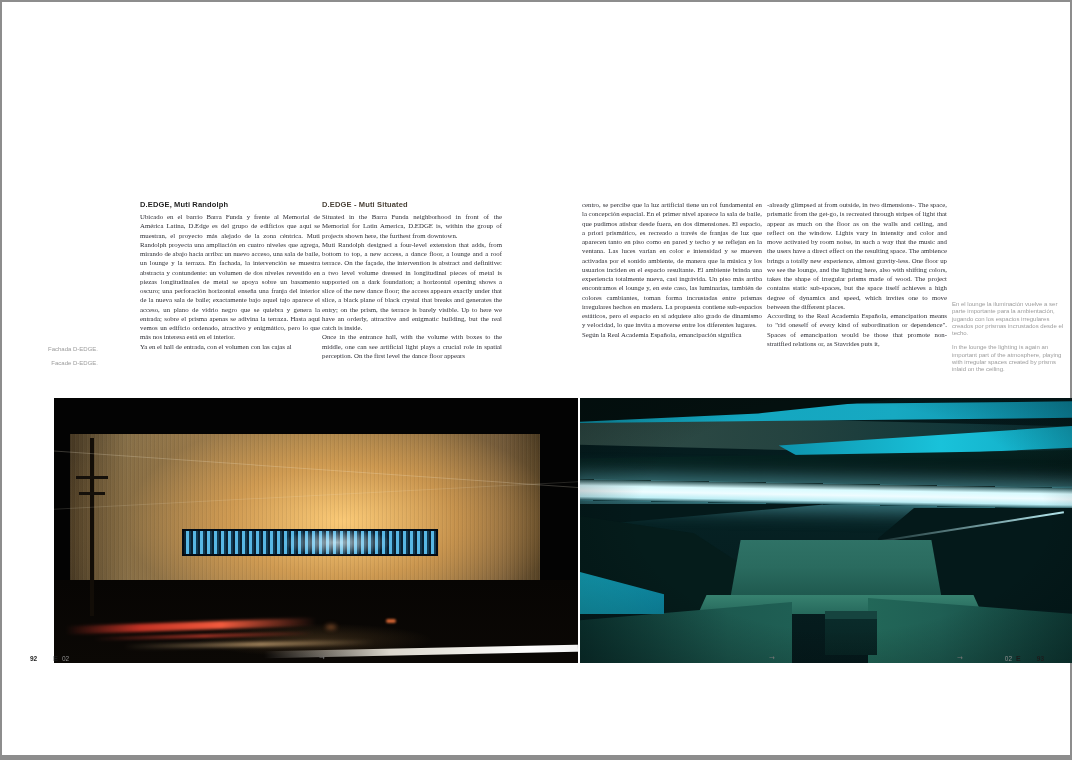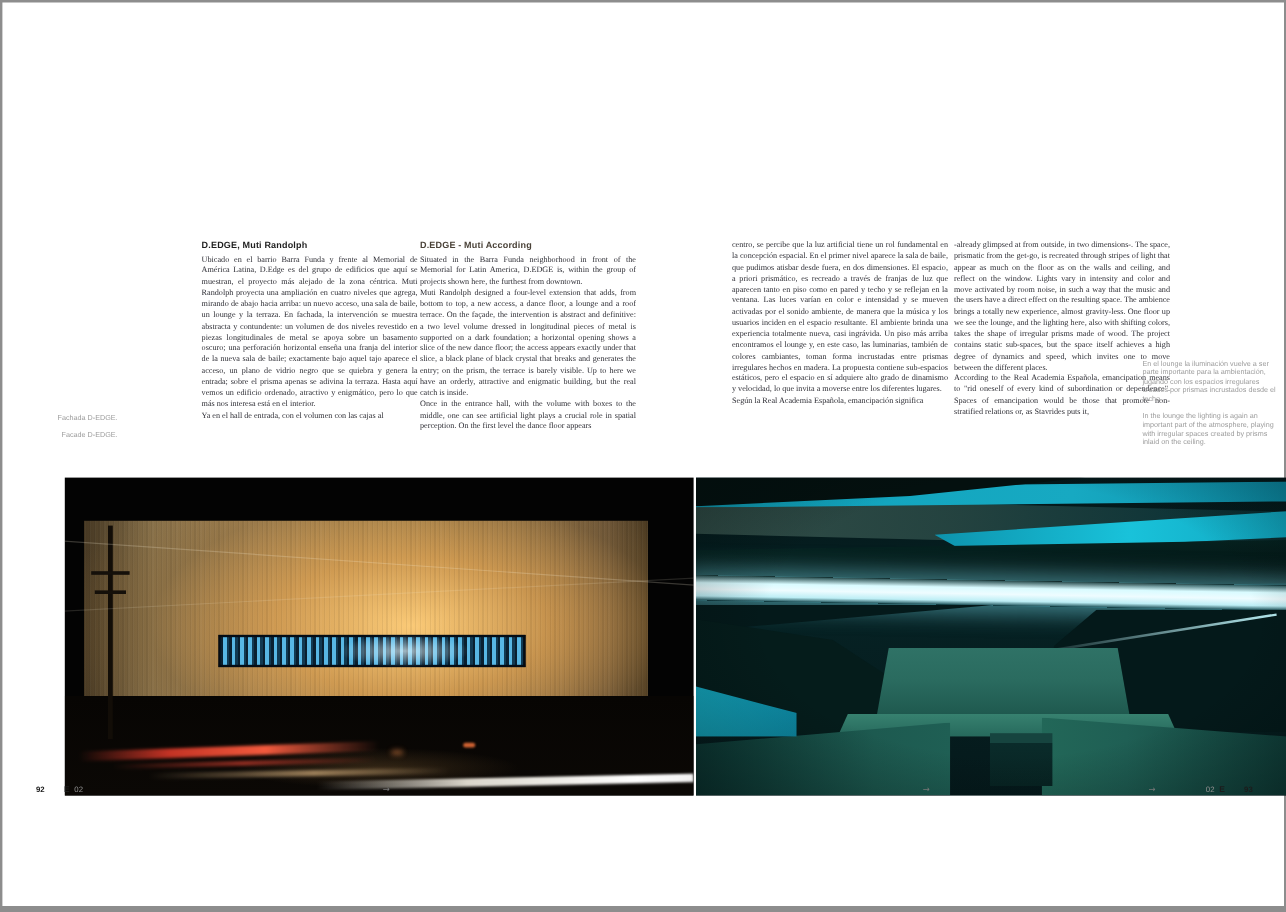--- a/index.html
+++ b/index.html
@@ -2,21 +2,21 @@
 <html style="--page-border: #8d8d8d; --heading-ink: #1f1f1f; --heading-ink-2: #4a4238; --body-ink: #2e2e35; --caption-ink: #9c9c9c; --footer-ink: #444444; --facade-wall: #a98a55; --facade-window-blue: #58b7e4; --lounge-cyan: #17a9c2; --lounge-beam: #eefcff; --lounge-bench: #2a6b5f;"><head>
 <meta charset="utf-8">
 <style>
   html,body{margin:0;padding:0;background:#ffffff;}
   body{width:1072px;height:760px;position:relative;overflow:hidden;
        font-family:"Liberation Serif", serif;}
   .page{position:absolute;inset:0;background:#fff;box-sizing:border-box;
         border:2px solid var(--page-border,#8d8d8d);border-bottom-width:5px;}
 
   
-  .col{position:absolute;top:198px;width:180px;height:179px;overflow:hidden;margin-left:28px;}
+  .col{position:absolute;top:198px;width:180px;height:179px;overflow:hidden;}
   .col-1{left:138px;} .col-2{left:320px;} .col-3{left:580px;} .col-4{left:765px;}
   .col h2{margin:0 0 3px 0;font-family:"Liberation Sans",sans-serif;
           font-weight:bold;font-size:7.5px;letter-spacing:.15px;
           color:var(--heading-ink,#1f1f1f);}
   .col-2 h2{color:var(--heading-ink-2,#4a4238);}
   .body-txt{font-size:6.8px;line-height:9.25px;color:var(--body-ink,#2e2e35);
             text-align:justify;white-space:pre-line;}
 
   
   .cap{font-family:"Liberation Sans",sans-serif;font-size:6px;line-height:7.3px;
@@ -145,21 +145,21 @@
     <div>Facade D-EDGE.</div>
   </div>
 
   <div class="col col-1">
     <h2>D.EDGE, Muti Randolph</h2>
     <div class="body-txt">Ubicado en el barrio Barra Funda y frente al Memorial de América Latina, D.Edge es del grupo de edificios que aquí se muestran, el proyecto más alejado de la zona céntrica. Muti Randolph proyecta una ampliación en cuatro niveles que agrega, mirando de abajo hacia arriba: un nuevo acceso, una sala de baile, un lounge y la terraza. En fachada, la intervención se muestra abstracta y contundente: un volumen de dos niveles revestido en piezas longitudinales de metal se apoya sobre un basamento oscuro; una perforación horizontal enseña una franja del interior de la nueva sala de baile; exactamente bajo aquel tajo aparece el acceso, un plano de vidrio negro que se quiebra y genera la entrada; sobre el prisma apenas se adivina la terraza. Hasta aquí vemos un edificio ordenado, atractivo y enigmático, pero lo que más nos interesa está en el interior.
 Ya en el hall de entrada, con el volumen con las cajas al</div>
   </div>
 
   <div class="col col-2">
-    <h2>D.EDGE - Muti According</h2>
+    <h2>D.EDGE - Muti Situated</h2>
     <div class="body-txt">Situated in the Barra Funda neighborhood in front of the Memorial for Latin America, D.EDGE is, within the group of projects shown here, the furthest from downtown.
 Muti Randolph designed a four-level extension that adds, from bottom to top, a new access, a dance floor, a lounge and a roof terrace. On the façade, the intervention is abstract and definitive: a two level volume dressed in longitudinal pieces of metal is supported on a dark foundation; a horizontal opening shows a slice of the new dance floor; the access appears exactly under that slice, a black plane of black crystal that breaks and generates the entry; on the prism, the terrace is barely visible. Up to here we have an orderly, attractive and enigmatic building, but the real catch is inside.
 Once in the entrance hall, with the volume with boxes to the middle, one can see artificial light plays a crucial role in spatial perception. On the first level the dance floor appears</div>
   </div>
 
   <div class="col col-3">
     <div class="body-txt">centro, se percibe que la luz artificial tiene un rol fundamental en la concepción espacial. En el primer nivel aparece la sala de baile, que pudimos atisbar desde fuera, en dos dimensiones. El espacio, a priori prismático, es recreado a través de franjas de luz que aparecen tanto en piso como en pared y techo y se reflejan en la ventana. Las luces varían en color e intensidad y se mueven activadas por el sonido ambiente, de manera que la música y los usuarios inciden en el espacio resultante. El ambiente brinda una experiencia totalmente nueva, casi ingrávida. Un piso más arriba encontramos el lounge y, en este caso, las luminarias, también de colores cambiantes, toman forma incrustadas entre prismas irregulares hechos en madera. La propuesta contiene sub-espacios estáticos, pero el espacio en sí adquiere alto grado de dinamismo y velocidad, lo que invita a moverse entre los diferentes lugares.
 Según la Real Academia Española, emancipación significa</div>
   </div>
 

